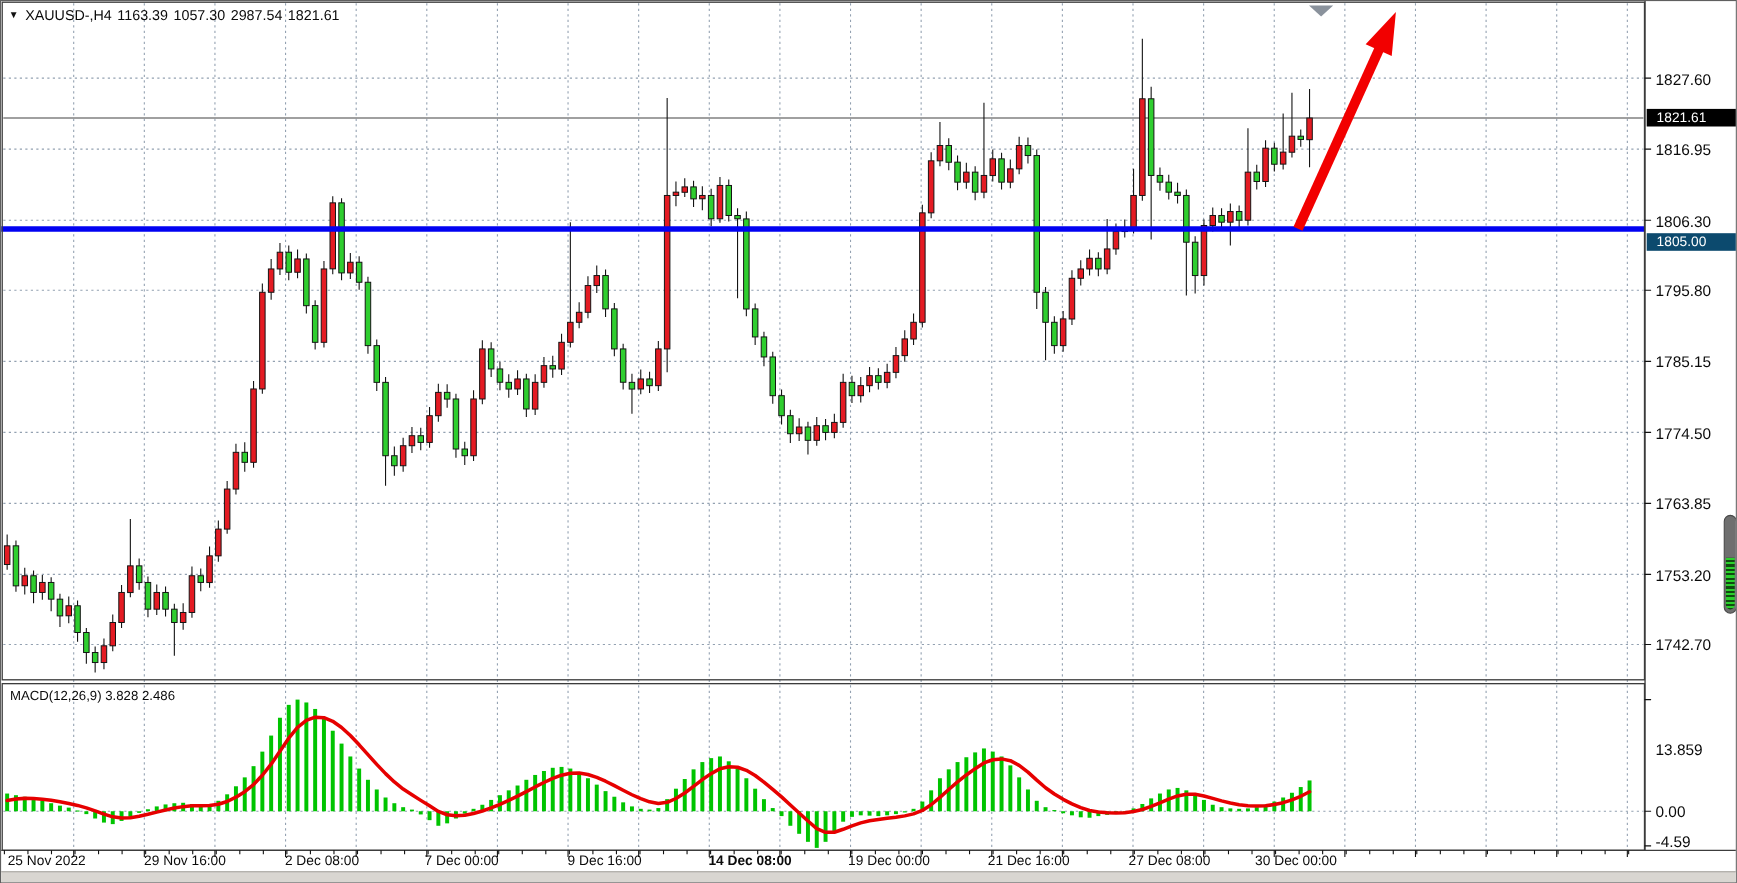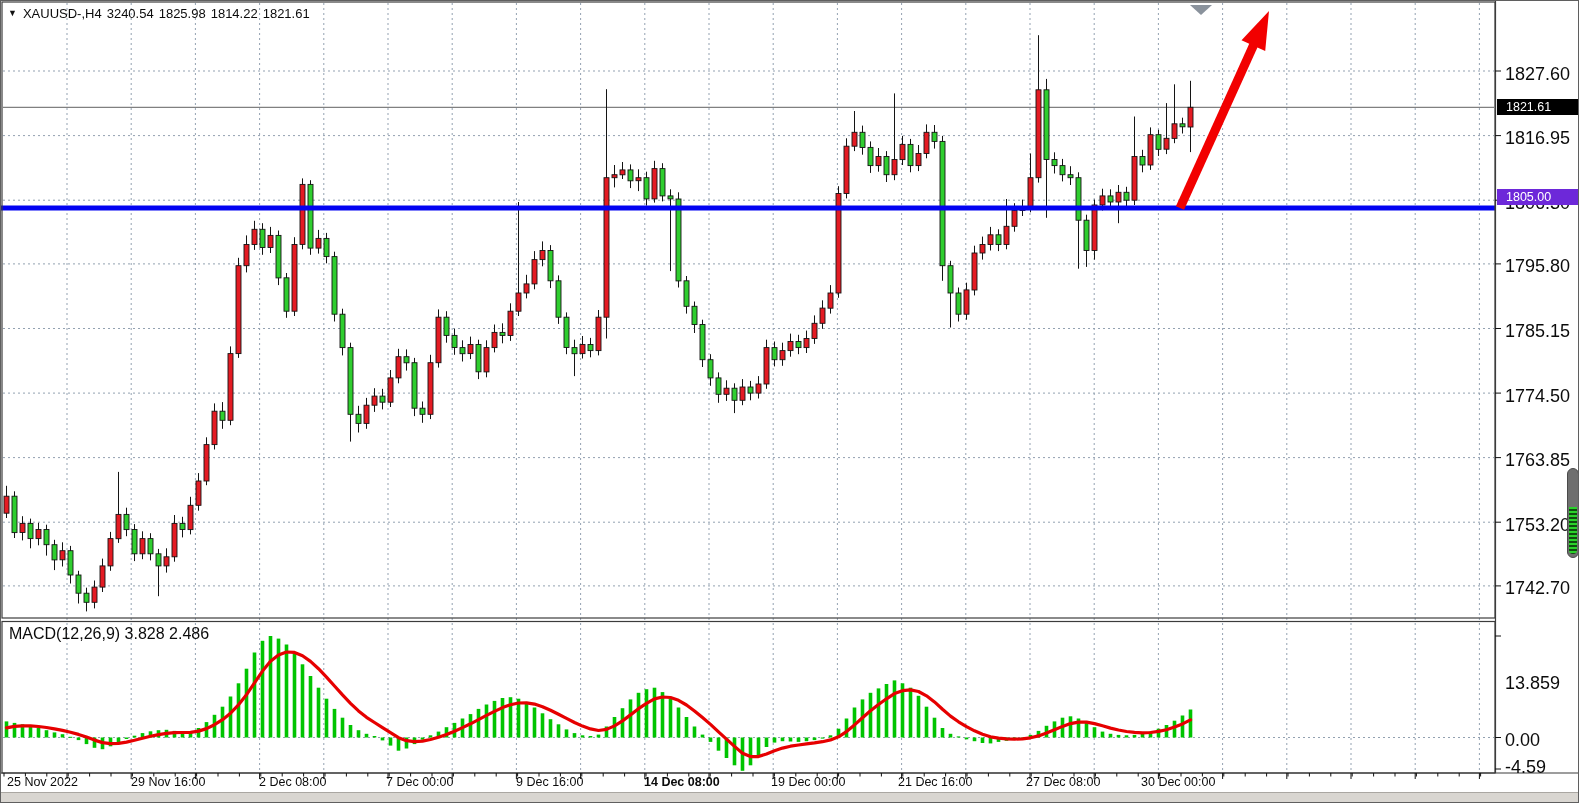--- a/index.html
+++ b/index.html
@@ -9,27 +9,27 @@
     font-family:"Liberation Sans",sans-serif;
   }
   #chart-svg{position:absolute;left:0;top:0;}
   .title-bar{
     position:absolute;left:7px;top:5px;z-index:30;display:flex;align-items:center;
     font-size:13px;color:#0b0b0b;white-space:pre;
   }
   .title-bar .tri{font-size:9px;margin-right:6px;color:#111;line-height:13px;}
   .title-bar span{margin-right:5px;}
   .macd-label{
-    position:absolute;left:8px;top:624px;z-index:30;font-size:16px;color:#0b0b0b;
+    position:absolute;left:8px;top:624px;z-index:30;font-size:12px;color:#0b0b0b;
   }
   .price-axis{
     position:absolute;left:1495px;top:0;width:84px;height:772px;z-index:20;background:transparent;
   }
   .price-axis .plabel{
-    position:absolute;left:9px;font-size:18px;color:#0b0b0b;white-space:nowrap;
+    position:absolute;left:9px;font-size:14px;color:#0b0b0b;white-space:nowrap;
   }
   .badge{
     position:absolute;left:1px;right:0px;height:16px;line-height:16px;
     padding-left:9px;font-size:12.5px;color:#ffffff;z-index:25;
   }
   .date-axis{
     position:absolute;left:0;top:774px;width:1494px;height:16px;z-index:20;
   }
   .date-axis .dlabel{
     position:absolute;top:0;font-size:12.5px;color:#0b0b0b;white-space:nowrap;
@@ -660,31 +660,31 @@
         <line x1="1285.8" y1="772" x2="1285.8" y2="778" stroke="#111" stroke-width="1"></line>
         <line x1="1350.0" y1="772" x2="1350.0" y2="778" stroke="#111" stroke-width="1"></line>
         <line x1="1414.2" y1="772" x2="1414.2" y2="778" stroke="#111" stroke-width="1"></line>
         <line x1="1478.4" y1="772" x2="1478.4" y2="778" stroke="#111" stroke-width="1"></line>
       </g>
     </svg>
 
   <div class="title-bar">
     <span class="tri">▼</span>
     <span>XAUUSD-,H4</span>
-    <span>3240.54</span>
-    <span>1825.98</span>
-    <span>1814.22</span>
+    <span>1163.39</span>
+    <span>1057.30</span>
+    <span>2987.54</span>
     <span>1821.61</span>
   </div>
 
   <div class="macd-label">MACD(12,26,9) 3.828 2.486</div>
 
   <div class="price-axis" id="price-axis">
     <div class="badge" id="badge-current" style="top: 98.3294px; background: rgb(0, 0, 0);">1821.61</div>
-    <div class="badge" id="badge-level" style="top: 188px; background: #6d28d9;">1805.00</div>
+    <div class="badge" id="badge-level" style="top: 211px; background: #0c4a6e;">1805.00</div>
   <div class="plabel" style="top: 62.5px;">1827.60</div>
       <div class="plabel" style="top: 127.092px;">1816.95</div>
       <div class="plabel" style="top: 191.684px;">1806.30</div>
       <div class="plabel" style="top: 255.367px;">1795.80</div>
       <div class="plabel" style="top: 319.959px;">1785.15</div>
       <div class="plabel" style="top: 384.551px;">1774.50</div>
       <div class="plabel" style="top: 449.144px;">1763.85</div>
       <div class="plabel" style="top: 513.736px;">1753.20</div>
       <div class="plabel" style="top: 577.418px;">1742.70</div>
       <div class="plabel" style="top: 627.501px; margin-top: 44px;">13.859</div>

